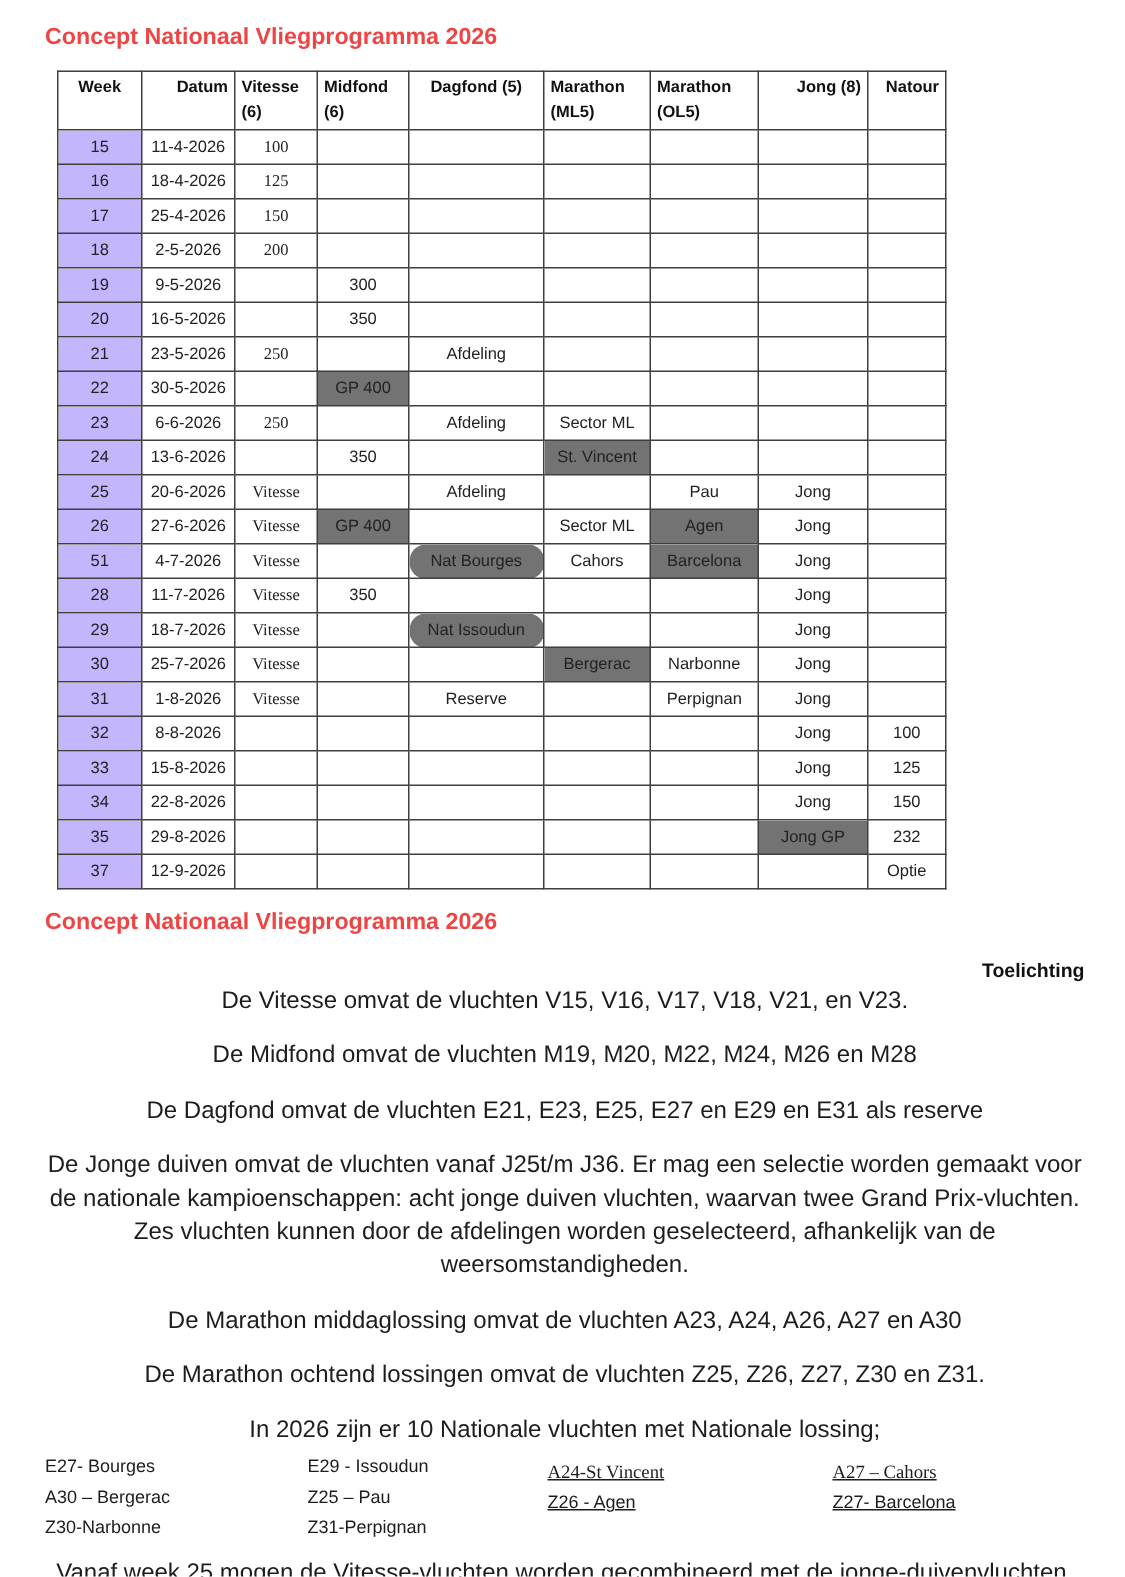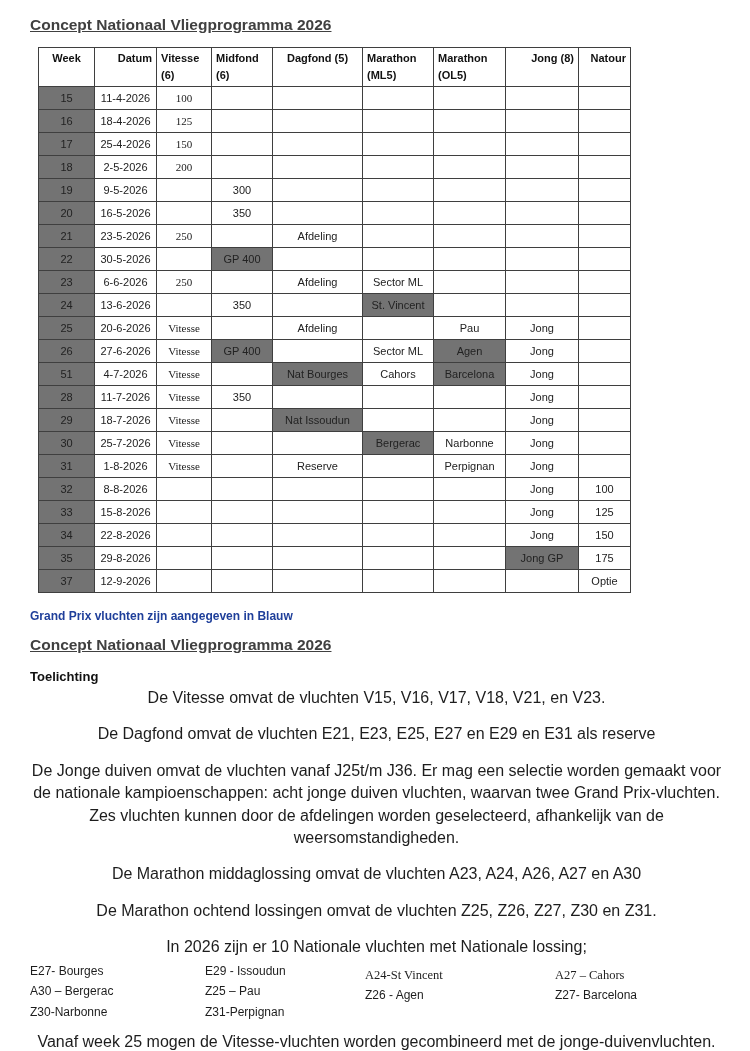--- a/index.html
+++ b/index.html
@@ -3,63 +3,63 @@
 <meta charset="utf-8">
 <style>
   html,body { margin:0; padding:0; }
   body {
     width:750px; height:1051px; background:#ffffff; overflow:hidden;
     font-family:"Liberation Sans", sans-serif; color:#1d1d1d;
   }
   .page { padding:10px 27px 0 30px; }
 
   .title-blue {
-    font-size:15.5px; font-weight:bold; color:#404040; margin:6px 0 0 0;text-decoration:underline;
+    font-size:15.5px; font-weight:bold; color:#ef4444; margin:6px 0 0 0;
   }
 
   table.program {
     border-collapse:collapse; table-layout:fixed; width:592px;
     margin:13px 0 0 8px;
   }
   table.program th, table.program td {
     border:1px solid #3f3f3f; overflow:hidden; white-space:nowrap;
   }
   table.program th {
     font-size:11px; font-weight:bold; color:#111;
     padding:2px 4px 0 4px; height:36px; vertical-align:top; line-height:1.5;
   }
   table.program td {
     font-size:11px; height:22px; padding:0 3px; text-align:center; color:#222;
   }
   .al-left   { text-align:left; }
   .al-center { text-align:center; }
   .al-right  { text-align:right; }
-  td.week  { background:#737373; text-align:center; }
+  td.week  { background:#c4b5fd; text-align:center; }
   td.datum { text-align:right; font-size:10.5px; padding-right:4px; }
   td.serif { font-family:"Liberation Serif", serif; font-size:11.5px; }
   td.blue  { background:#737373; }
-  td.left  { text-align:left; padding-left:5px; }
+  td.left  { text-align:left; padding-left:5px;border-radius:11px; }
 
   .gp-note {
     font-size:12px; font-weight:bold; color:#1F3F9A; margin-top:16px;
   }
   .title2 { margin-top:13px; }
   .toelichting {
-    font-size:13px; font-weight:bold; color:#111; margin:15px 0 3px 0;
+    font-size:13px; font-weight:bold; color:#111; margin:15px 0 3px 0;text-align:right;
   }
   .bodytext p {
     font-size:16px; line-height:1.4; margin:0 0 14px 0; max-width:695px;text-align:center;
   }
   .bodytext p.intro { margin-bottom:5px; }
   .nat-grid {
     display:grid; grid-template-columns:175px 160px 190px auto;
     font-size:12px; margin:0 0 6px 0;
   }
   .nat-grid .nat-col { line-height:1.3; }
-  .nat-grid .nat-col.shift { padding-top:3px; }
+  .nat-grid .nat-col.shift { padding-top:3px;text-decoration:underline; }
   .nat-grid .nat-col div { margin-bottom:5px; }
   .nat-serif { font-family:"Liberation Serif", serif; font-size:12.5px; }
   .closing { margin-top:4px; }
 </style>
 </head>
 <body>
 
 <div class="page">
 
   <div class="title-blue">Concept Nationaal Vliegprogramma 2026</div>
@@ -334,44 +334,44 @@
         </tr>
         <tr>
           <td class="week">35</td>
           <td class="datum">29-8-2026</td>
           <td></td>
           <td></td>
           <td></td>
           <td></td>
           <td></td>
           <td class="blue">Jong GP</td>
-          <td>175</td>
+          <td>232</td>
         </tr>
         <tr>
           <td class="week">37</td>
           <td class="datum">12-9-2026</td>
           <td></td>
           <td></td>
           <td></td>
           <td></td>
           <td></td>
           <td></td>
           <td>Optie</td>
         </tr>
       </tbody>
   </table>
 
-  <div class="gp-note">Grand Prix vluchten zijn aangegeven in Blauw</div>
 
   <div class="title-blue title2">Concept Nationaal Vliegprogramma 2026</div>
 
   <div class="toelichting">Toelichting</div>
 
   <div class="bodytext">
     <p>De Vitesse omvat de vluchten V15, V16, V17, V18, V21, en V23.</p>
+    <p>De Midfond omvat de vluchten  M19, M20, M22, M24, M26 en M28</p>
     <p>De Dagfond omvat de vluchten E21, E23, E25, E27 en E29 en E31  als reserve</p>
     <p>De Jonge duiven omvat de vluchten vanaf J25t/m J36. Er mag een selectie worden gemaakt voor de nationale kampioenschappen: acht jonge duiven vluchten, waarvan twee Grand Prix-vluchten. Zes vluchten kunnen door de afdelingen worden geselecteerd, afhankelijk van de weersomstandigheden.</p>
     <p>De Marathon middaglossing omvat de vluchten A23, A24, A26, A27 en A30</p>
     <p>De Marathon ochtend lossingen omvat de vluchten Z25, Z26, Z27, Z30 en Z31.</p>
     <p class="intro">In 2026 zijn er 10 Nationale vluchten met Nationale lossing;</p>
     <div class="nat-grid">
         <div class="nat-col">
           <div>E27- Bourges</div>
           <div>A30 – Bergerac</div>
           <div>Z30-Narbonne</div>

